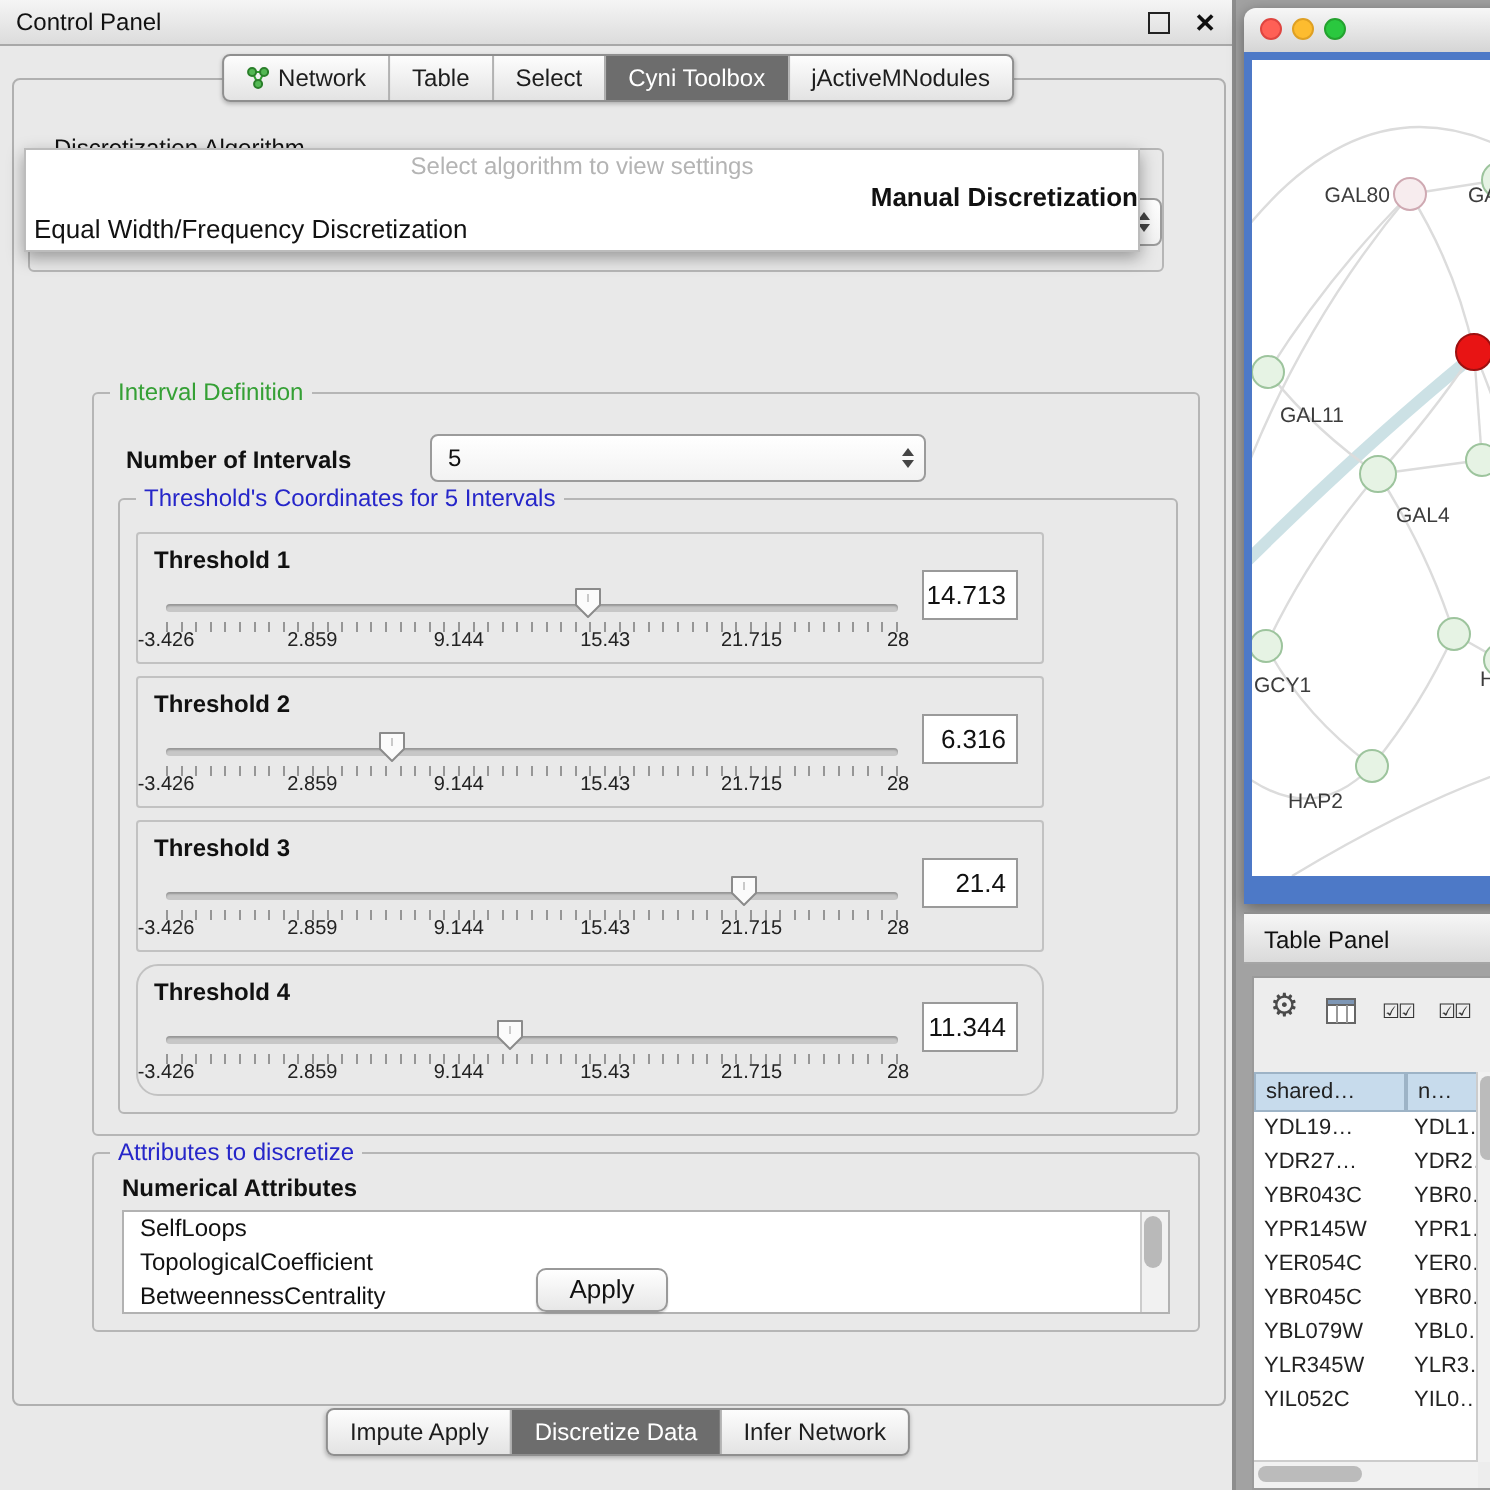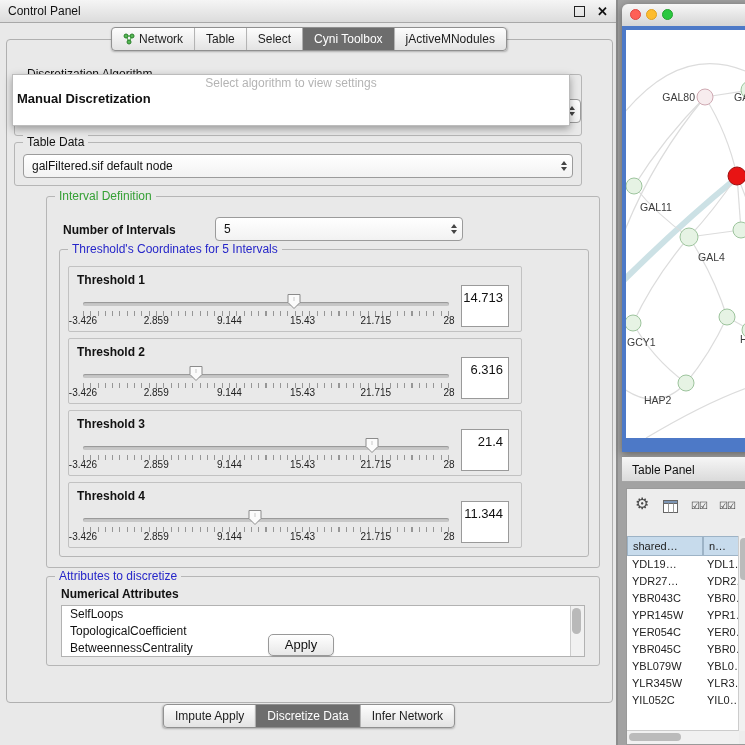--- a/index.html
+++ b/index.html
@@ -34,41 +34,41 @@
   .stepper i{display:block;width:0;height:0;border-left:3.5px solid transparent;border-right:3.5px solid transparent;}
   .stepper .up{border-bottom:4px solid #444;}
   .stepper .down{border-top:4px solid #444;}
 
   #algo-group{left:14px;top:74px;width:566px;height:60px;}
   #algo-combo{left:6px;top:24px;width:560px;}
   .algo-popup{position:absolute;left:12px;top:74px;width:556px;height:50px;background:#fff;border:1px solid #bcbcbc;
               box-shadow:0 3px 8px rgba(0,0,0,.35);z-index:10;}
   .popup-placeholder{text-align:center;color:#b4b4b4;font-size:12px;line-height:15px;margin-top:1px;}
   .popup-opt{font-size:13px;color:#111;line-height:16px;padding-left:4px;white-space:nowrap;}
-  .popup-opt.bold{font-weight:bold;}
+  .popup-opt.bold{font-weight:bold;text-align:right;}
 
   #tabledata-group{left:14px;top:142px;width:566px;height:42px;}
   #tabledata-combo{left:8px;top:11px;width:550px;}
 
   #interval-group{left:46px;top:196px;width:552px;height:370px;}
   #numint-label{position:absolute;left:16px;top:26px;font-size:12px;font-weight:bold;}
   #numint-combo{left:168px;top:20px;width:248px;}
 
   #thresholds-group{left:12px;top:52px;width:528px;height:306px;}
 
   .tpanel{position:absolute;left:8px;width:452px;height:64px;border:1px solid #c2c2c2;border-radius:2px;}
   .tpanel-label{position:absolute;left:8px;top:6px;font-size:12px;font-weight:bold;}
   .slider{position:absolute;left:14px;top:30px;width:366px;height:26px;}
   .track{position:absolute;left:0;top:5px;width:100%;height:4px;background:#c7c7c7;border-radius:2px;box-shadow:inset 0 1px 1px rgba(0,0,0,.25);}
   .thumb{position:absolute;top:-4px;transform:translateX(-50%);}
   .ticks{position:absolute;left:0;top:14px;width:100%;height:5px;
          background-image:repeating-linear-gradient(to right,#969696 0 1px,transparent 1px 7.3px);}
   .scale{position:absolute;left:14px;top:48px;width:366px;height:11px;}
   .scale span{position:absolute;transform:translateX(-50%);font-size:10px;color:#222;white-space:nowrap;}
-  .valuebox{position:absolute;right:12px;top:18px;width:48px;height:42px;background:#fff;border:1px solid #9a9a9a;
+  .valuebox{position:absolute;right:12px;top:18px;width:48px;height:25px;background:#fff;border:1px solid #9a9a9a;
             font-size:13px;text-align:right;line-height:23px;padding-right:5px;box-sizing:border-box;}
 
   #attr-group{left:46px;top:576px;width:552px;height:88px;}
   #attr-sublabel{position:absolute;left:14px;top:10px;font-size:12px;font-weight:bold;}
   #attr-list{position:absolute;left:14px;top:28px;width:524px;height:52px;background:#fff;border:1px solid #b2b2b2;overflow:hidden;box-sizing:border-box;}
   .attr-item{font-size:12px;line-height:17px;padding-left:8px;color:#111;white-space:nowrap;}
   .vscroll{position:absolute;right:0;top:0;bottom:0;width:13px;background:#f1f1f1;border-left:1px solid #ccc;}
   .vscroll .thumb-bar{position:absolute;left:1px;top:2px;width:9px;height:26px;background:#b9b9b9;border-radius:5px;}
 
   #apply-btn{position:absolute;left:268px;top:634px;width:66px;height:22px;background:linear-gradient(#ffffff,#e7e7e7);
@@ -146,32 +146,23 @@
         <span class="stepper">
             <i class="up"></i>
             <i class="down"></i>
           </span>
       </div>
     </div>
 
     <div class="algo-popup">
       <div class="popup-placeholder">Select algorithm to view settings</div>
       <div class="popup-opt bold">Manual Discretization</div>
-    </div>
-
-    <div class="group" id="tabledata-group">
-      <span class="group-label">Table Data</span>
-      <div class="combo" id="tabledata-combo">
-        <span>galFiltered.sif default node</span>
-        <span class="stepper">
-            <i class="up"></i>
-            <i class="down"></i>
-          </span>
-      </div>
-    </div>
+      <div class="popup-opt">Equal Width/Frequency Discretization</div>
+    </div>
+
 
     <div class="group" id="interval-group">
       <span class="group-label green">Interval Definition</span>
       <span id="numint-label">Number of Intervals</span>
       <div class="combo" id="numint-combo">
         <span>5</span>
         <span class="stepper">
             <i class="up"></i>
             <i class="down"></i>
           </span>
@@ -233,21 +224,21 @@
             <div class="scale">
               <span style="left: 0%;">-3.426</span>
               <span style="left: 20%;">2.859</span>
               <span style="left: 40%;">9.144</span>
               <span style="left: 60%;">15.43</span>
               <span style="left: 80%;">21.715</span>
               <span style="left: 100%;">28</span>
             </div>
             <div class="valuebox">21.4</div>
           </div>
-          <div class="tpanel" style="top: 232px;">
+          <div class="tpanel" style="top: 232px; border-radius: 11px;">
             <div class="tpanel-label">Threshold 4</div>
             <div class="slider">
               <div class="track"></div>
               <svg class="thumb" width="15" height="17" viewBox="0 0 15 17" style="left: 47%;">
                 <polygon points="1.5,1.5 13.5,1.5 13.5,9.5 7.5,15.5 1.5,9.5" fill="#fbfbfb" stroke="#8b8b8b" stroke-linejoin="round"></polygon>
                 <line x1="7.5" y1="4" x2="7.5" y2="8" stroke="#c9c9c9"></line>
               </svg>
               <div class="ticks"></div>
             </div>
             <div class="scale">

